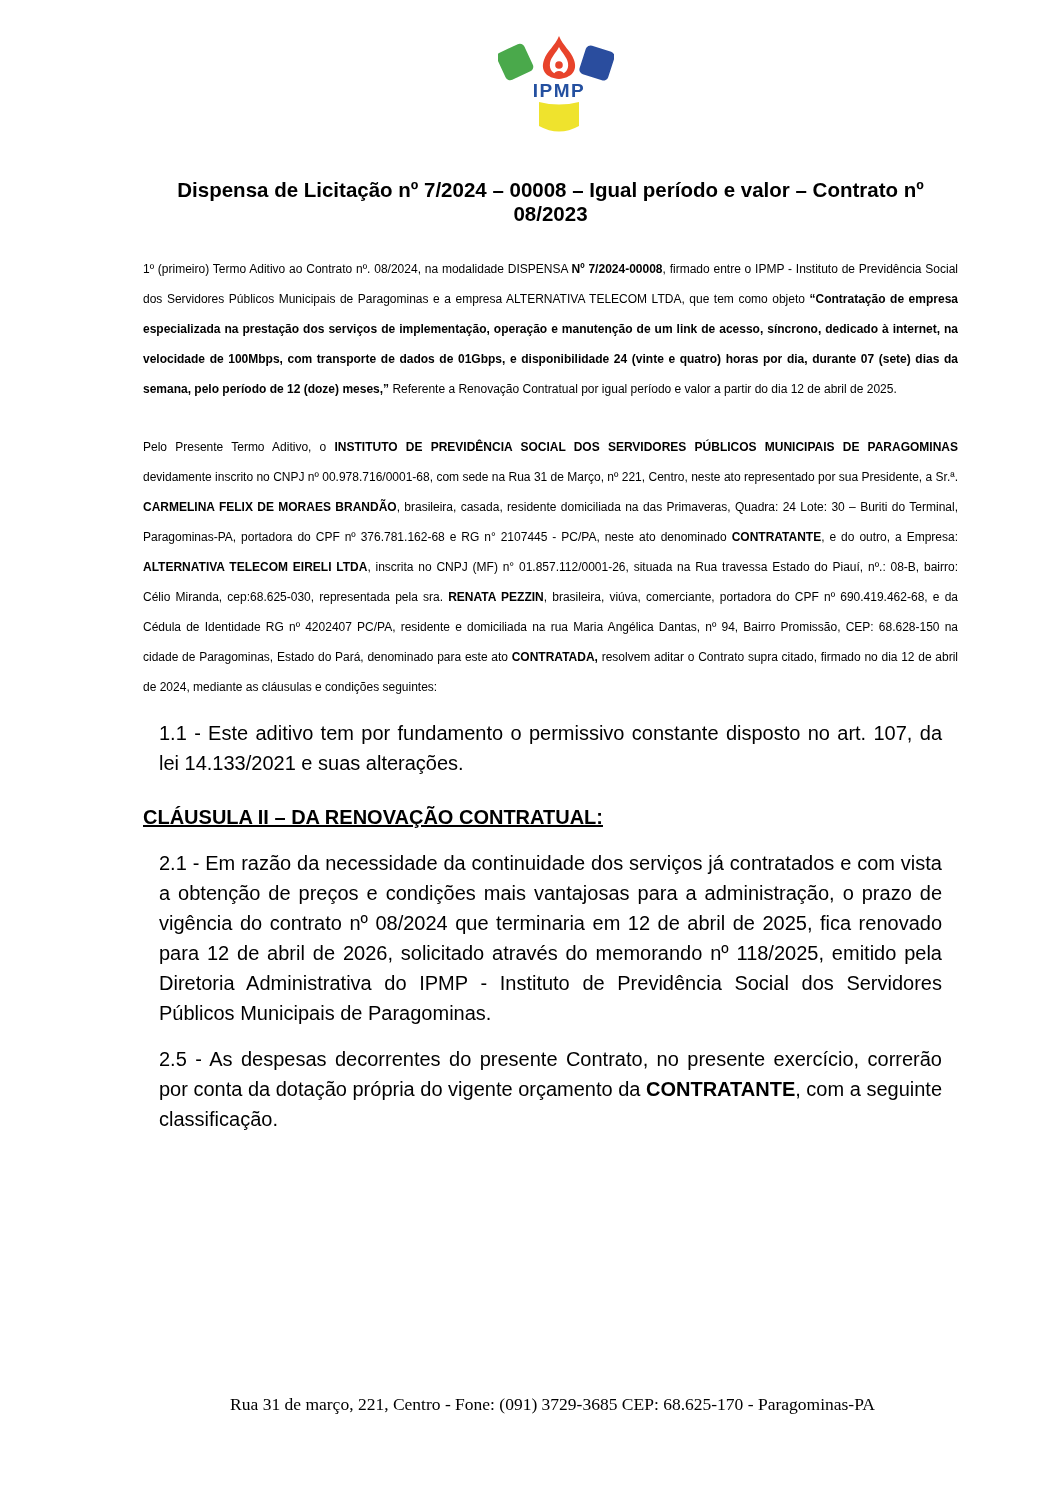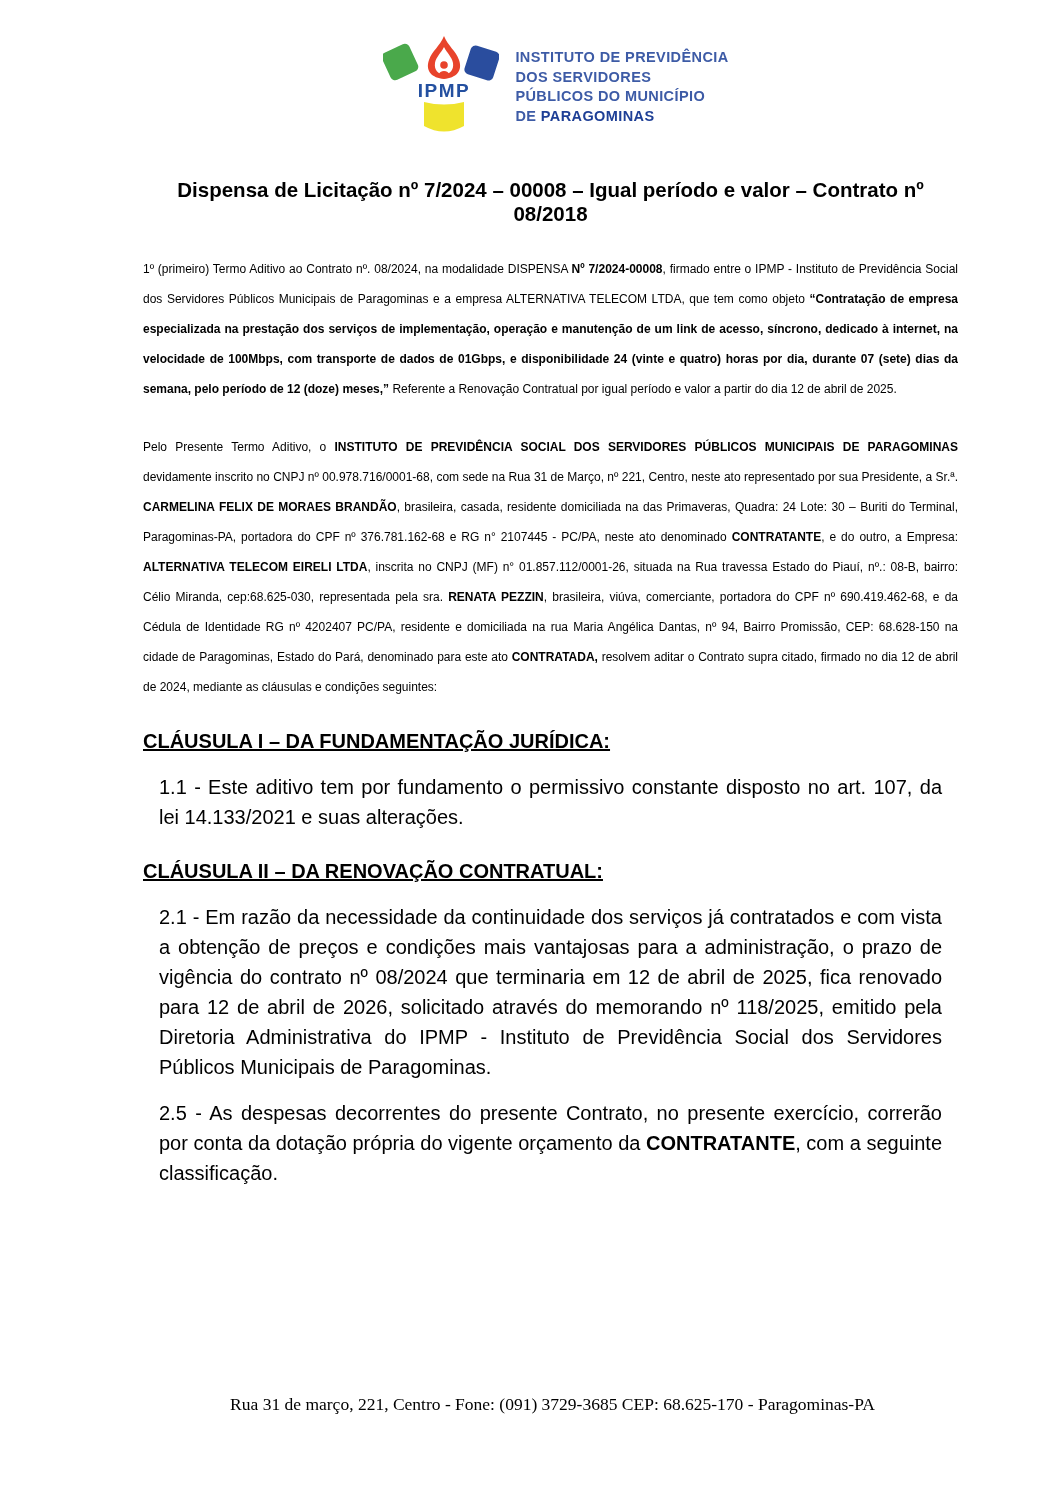--- a/index.html
+++ b/index.html
@@ -58,39 +58,32 @@
     <svg class="logo-graphic" viewBox="0 0 116 102" aria-hidden="true">
       <rect x="2" y="11" width="30" height="30" rx="5" transform="rotate(-25 17 26)" fill="#4aa94b"></rect>
       <rect x="84" y="12" width="30" height="30" rx="5" transform="rotate(18 99 27)" fill="#2a4d9e"></rect>
       <path d="M61 0 C57 10 49 15 46 24 C42 35 49 42 61 43 C73 42 80 35 76 24 C73 15 65 10 61 0 Z" fill="#e8432b"></path>
       <path d="M61 11 C58 17 53 21 52 27 C51 34 55 38 61 39 C67 38 71 34 70 27 C69 21 64 17 61 11 Z" fill="#ffffff"></path>
       <circle cx="61" cy="29" r="3.8" fill="#e8432b"></circle>
       <path d="M55.5 39 C56.5 33.5 65.5 33.5 66.5 39 Z" fill="#e8432b"></path>
       <text x="61" y="61" text-anchor="middle" font-family="Liberation Sans, sans-serif" font-size="19" font-weight="bold" letter-spacing="1.5" fill="#2450a0">IPMP</text>
       <path d="M41 66 Q61 71 81 66 L81 90 Q61 101 41 90 Z" fill="#efe32d"></path>
     </svg>
-    <div class="org-name">
-      <div>INSTITUTO DE PREVIDÊNCIA</div>
-      <div>DOS SERVIDORES</div>
-      <div>PÚBLICOS DO MUNICÍPIO</div>
-      <div><span>DE </span><span class="org-bold">PARAGOMINAS</span></div>
-    </div>
   </header>
 
   <div class="content">
 
     <div class="doc-title">
       <div>Dispensa de Licitação nº 7/2024 – 00008 – Igual período e valor – Contrato nº</div>
-      <div>08/2018</div>
+      <div>08/2023</div>
     </div>
 
     <p class="para"><span>1º (primeiro) Termo Aditivo ao Contrato nº. 08/2024, na modalidade DISPENSA </span><b>Nº 7/2024-00008</b><span>, firmado entre o IPMP - Instituto de Previdência Social dos Servidores Públicos Municipais de Paragominas e a empresa ALTERNATIVA TELECOM LTDA, que tem como objeto </span><b>“Contratação de empresa especializada na prestação dos serviços de implementação, operação e manutenção de um link de acesso, síncrono, dedicado à internet, na velocidade de 100Mbps, com transporte de dados de 01Gbps, e disponibilidade 24 (vinte e quatro) horas por dia, durante 07 (sete) dias da semana, pelo período de 12 (doze) meses,”</b><span> Referente a Renovação Contratual por igual período e valor a partir do dia 12 de abril de 2025.</span></p>
     <p class="para"><span>Pelo Presente Termo Aditivo, o </span><b>INSTITUTO DE PREVIDÊNCIA SOCIAL DOS SERVIDORES PÚBLICOS MUNICIPAIS DE PARAGOMINAS</b><span> devidamente inscrito no CNPJ nº 00.978.716/0001-68, com sede na Rua 31 de Março, nº 221, Centro, neste ato representado por sua Presidente, a Sr.ª. </span><b>CARMELINA FELIX DE MORAES BRANDÃO</b><span>, brasileira, casada, residente domiciliada na das Primaveras, Quadra: 24 Lote: 30 – Buriti do Terminal, Paragominas-PA, portadora do CPF nº 376.781.162-68 e RG n° 2107445 - PC/PA, neste ato denominado </span><b>CONTRATANTE</b><span>, e do outro, a Empresa: </span><b>ALTERNATIVA TELECOM EIRELI LTDA</b><span>, inscrita no CNPJ (MF) n° 01.857.112/0001-26, situada na Rua travessa Estado do Piauí, nº.: 08-B, bairro: Célio Miranda, cep:68.625-030, representada pela sra. </span><b>RENATA PEZZIN</b><span>, brasileira, viúva, comerciante, portadora do CPF nº 690.419.462-68, e da Cédula de Identidade RG nº 4202407 PC/PA, residente e domiciliada na rua Maria Angélica Dantas, nº 94, Bairro Promissão, CEP: 68.628-150 na cidade de Paragominas, Estado do Pará, denominado para este ato </span><b>CONTRATADA,</b><span> resolvem aditar o Contrato supra citado, firmado no dia 12 de abril de 2024, mediante as cláusulas e condições seguintes:</span></p>
 
-    <div class="clause-heading">CLÁUSULA I – DA FUNDAMENTAÇÃO JURÍDICA:</div>
     <p class="clause-body"><span>1.1 - Este aditivo tem por fundamento o permissivo constante disposto no art. 107, da lei 14.133/2021 e suas alterações.</span></p>
 
     <div class="clause-heading">CLÁUSULA II – DA RENOVAÇÃO CONTRATUAL:</div>
     <p class="clause-body"><span>2.1 - Em razão da necessidade da continuidade dos serviços já contratados e com vista a obtenção de preços e condições mais vantajosas para a administração, o prazo de vigência do contrato nº 08/2024 que terminaria em 12 de abril de 2025, fica renovado para 12 de abril de 2026, solicitado através do memorando nº 118/2025, emitido pela Diretoria Administrativa do IPMP - Instituto de Previdência Social dos Servidores Públicos Municipais de Paragominas.</span></p>
 
     <p class="clause-body"><span>2.5 - As despesas decorrentes do presente Contrato, no presente exercício, correrão por conta da dotação própria do vigente orçamento da </span><b>CONTRATANTE</b><span>, com a seguinte classificação.</span></p>
 
   </div>
 
   <footer class="page-footer">

